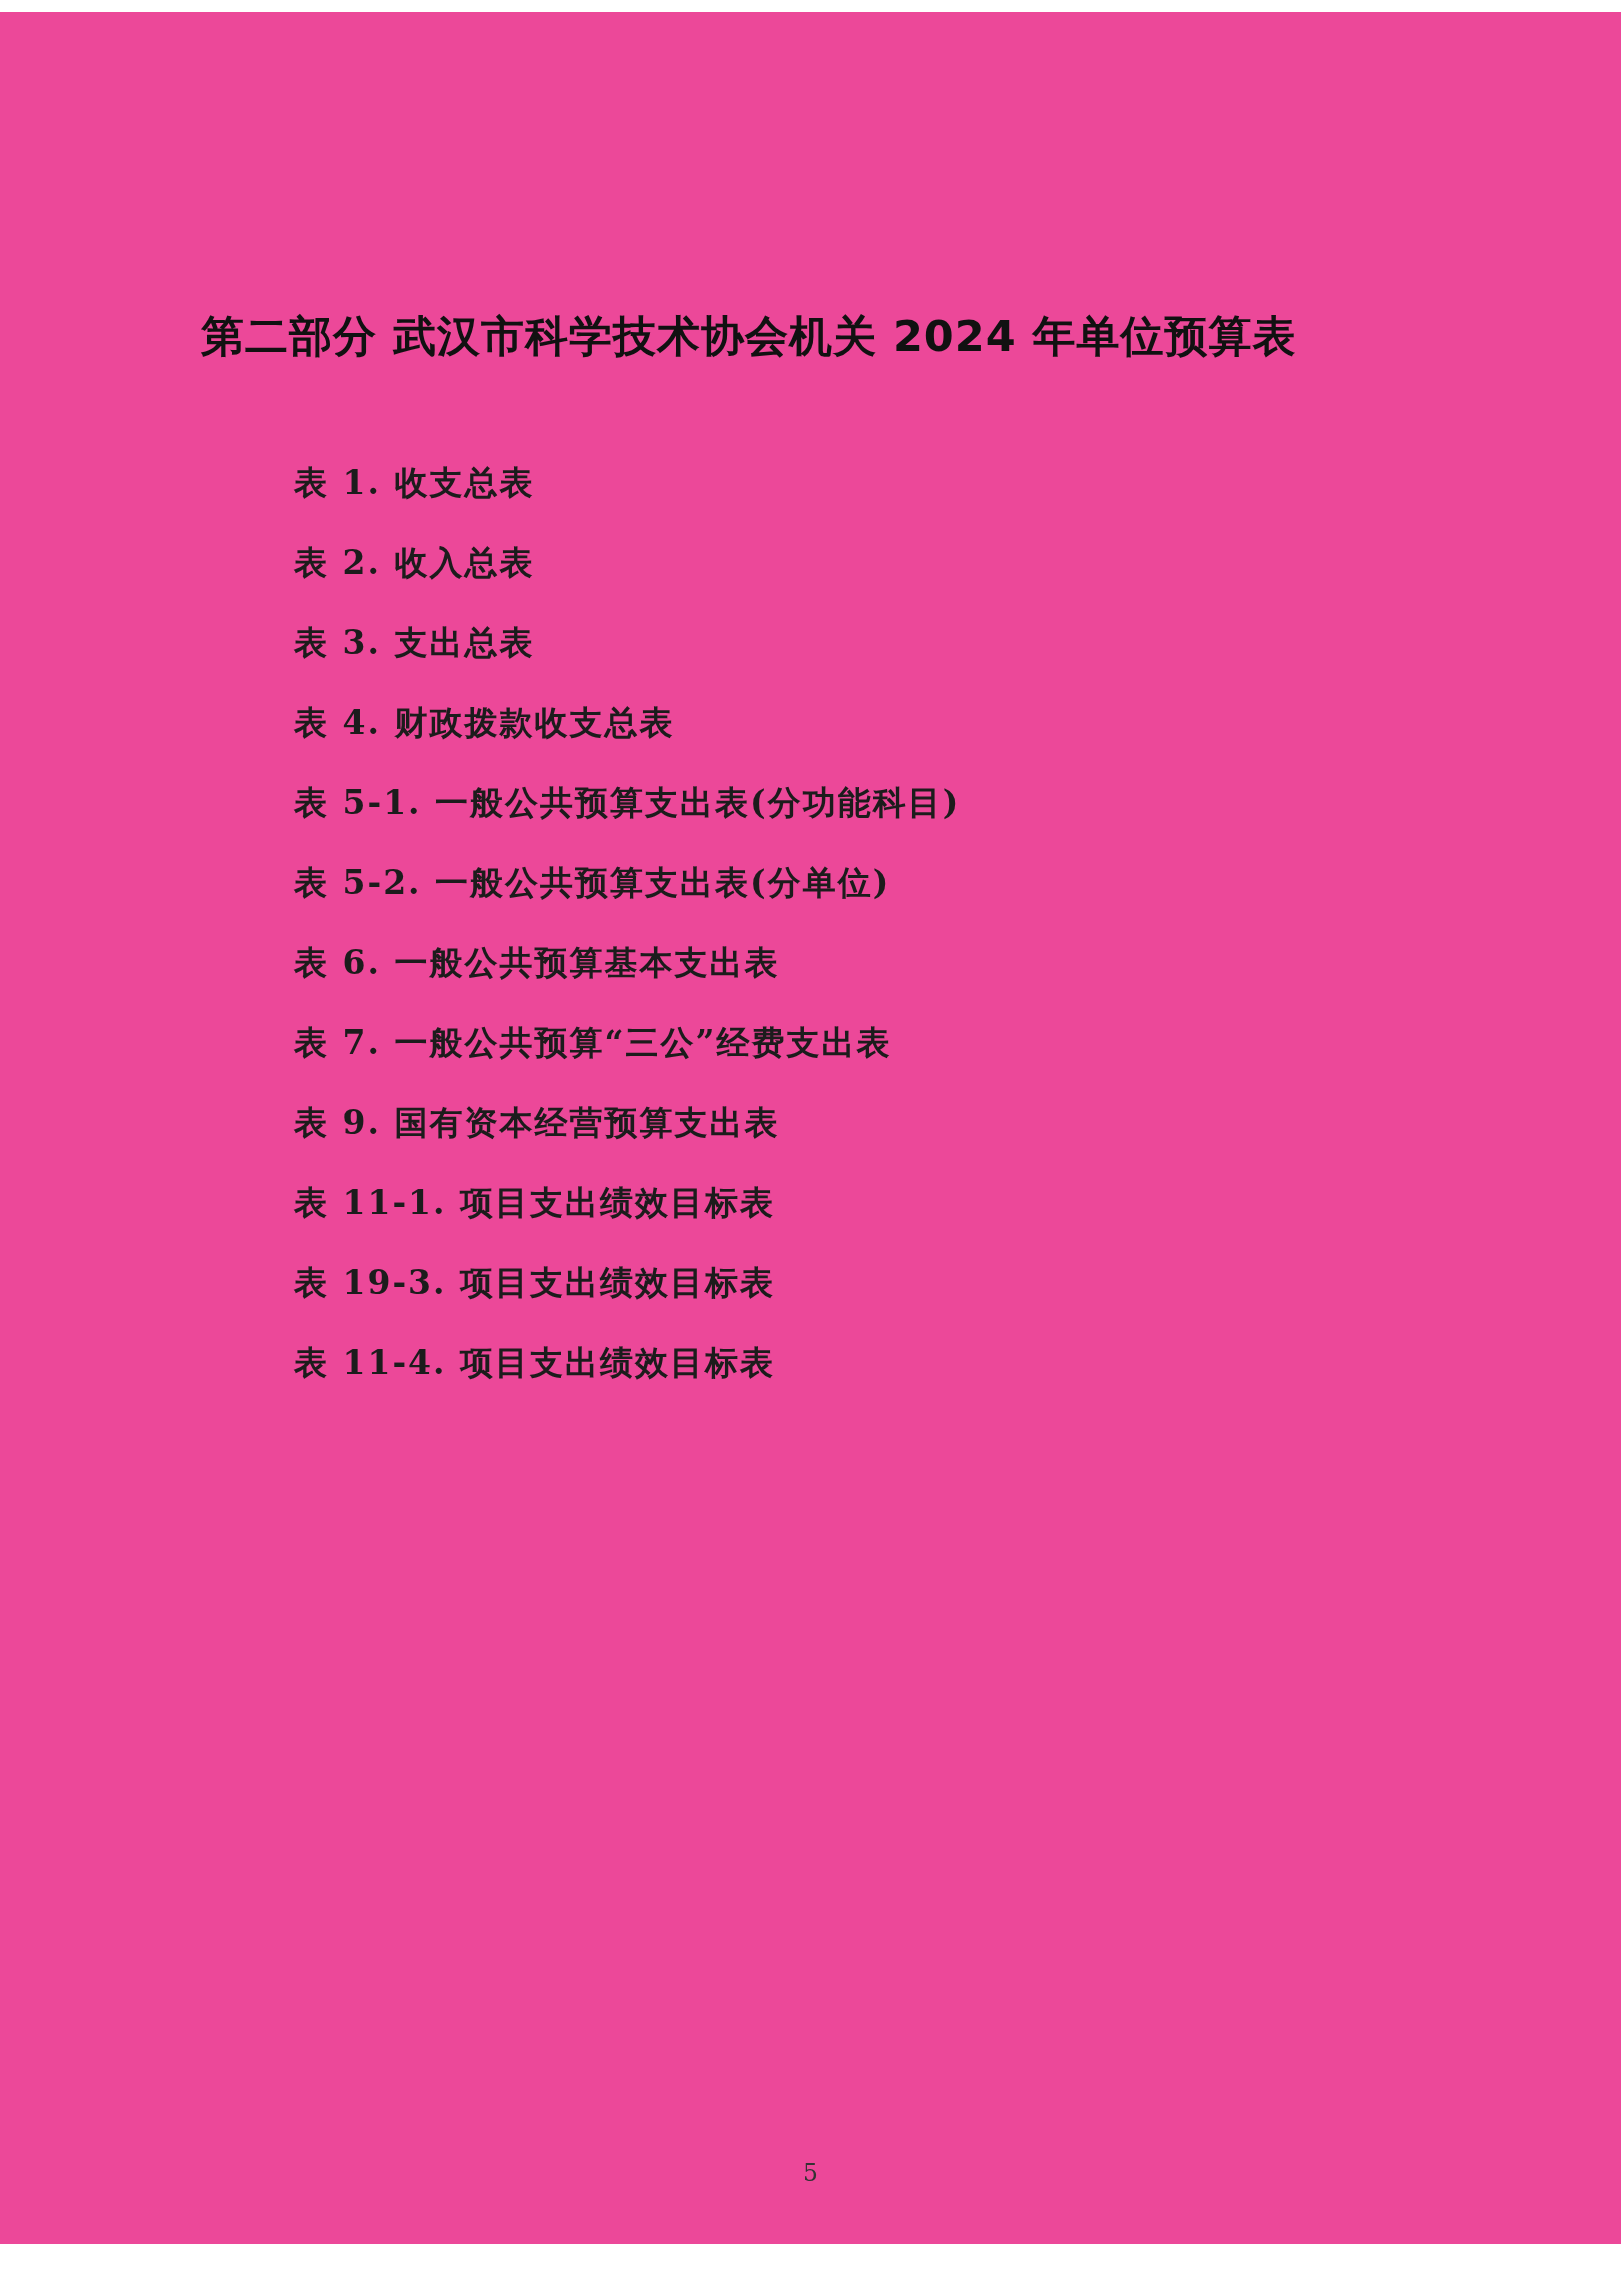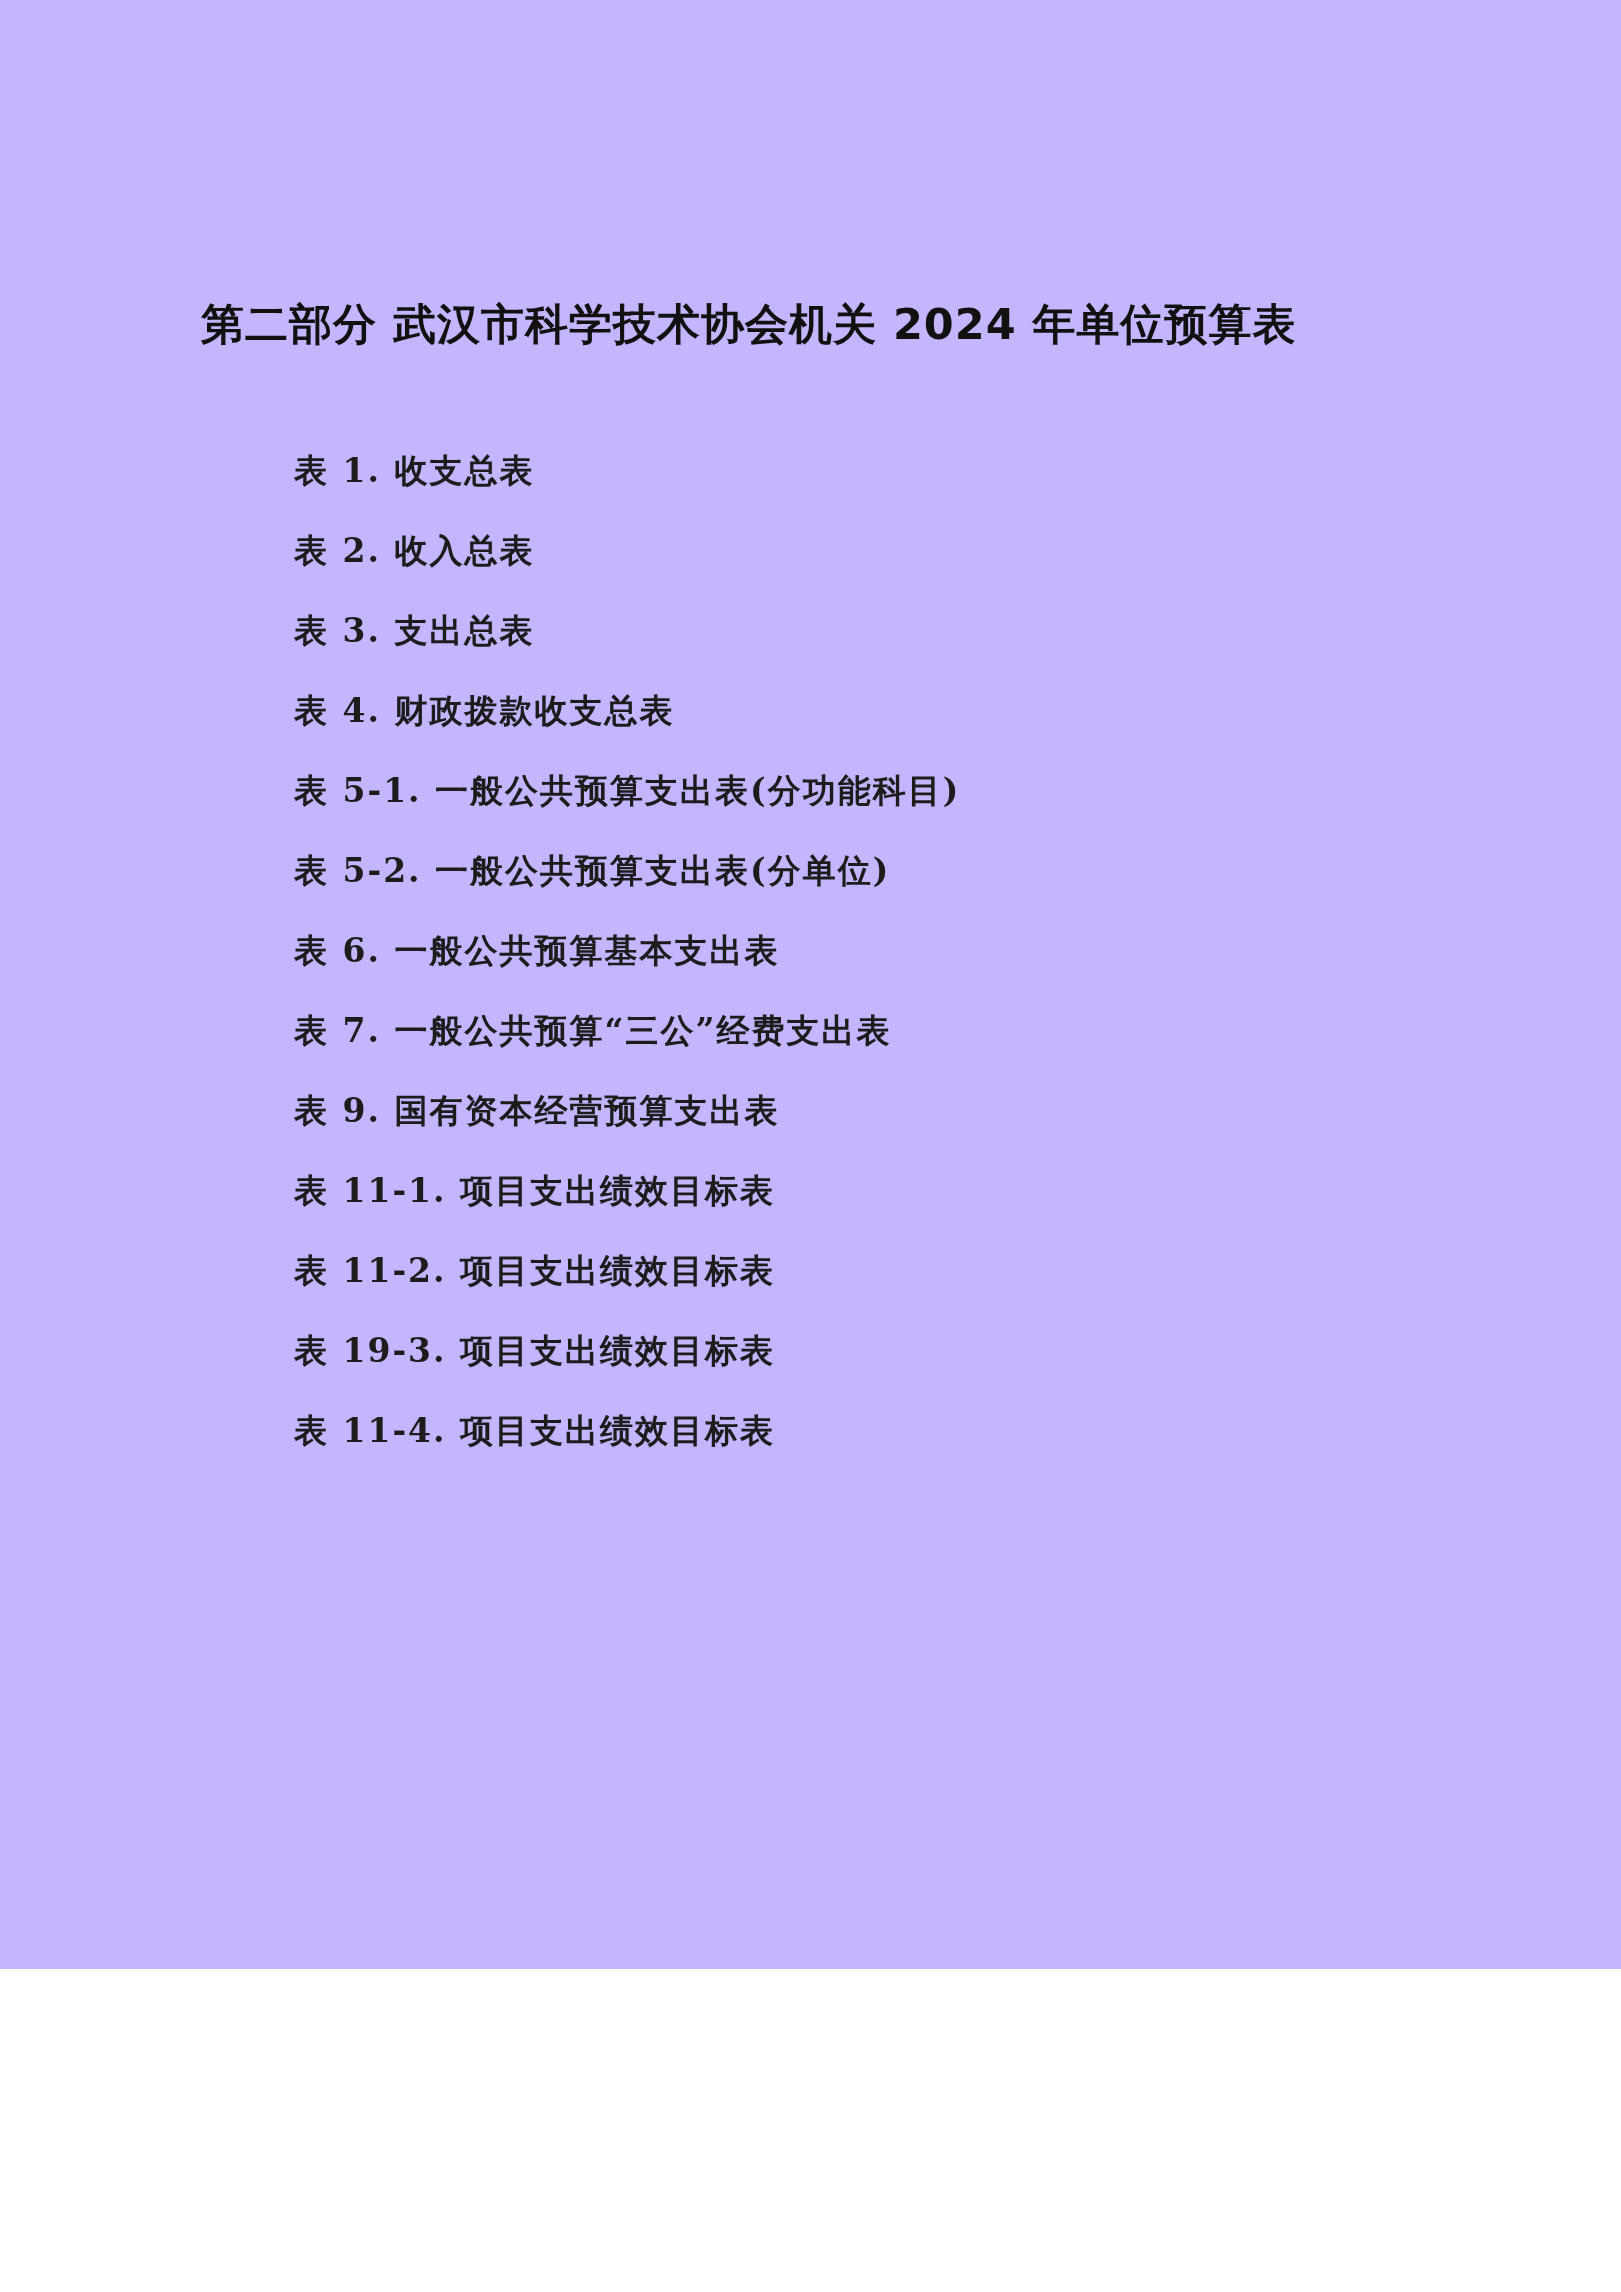--- a/index.html
+++ b/index.html
@@ -3,23 +3,23 @@
 <meta charset="utf-8">
 <style>
   html, body {
     margin: 0;
     padding: 0;
     background: #ffffff;
   }
   .page {
     position: relative;
     width: 1621px;
-    height: 1969px;
-    margin: 0 auto;
-    background: #c4b5fd;
+    height: 2232px;
+    margin: 12px auto;
+    background: #ec4899;
     overflow: hidden;
     font-family: "Liberation Serif", "DejaVu Serif", serif;
     color: #1a1a1a;
   }
   .doc-title {
     position: absolute;
     left: 201px;
     top: 267px;
     width: 1225px;
     font-family: "DejaVu Sans", "Liberation Sans", sans-serif;
@@ -66,21 +66,20 @@
     <div class="toc-item">表 1. 收支总表</div>
     <div class="toc-item">表 2. 收入总表</div>
     <div class="toc-item">表 3. 支出总表</div>
     <div class="toc-item">表 4. 财政拨款收支总表</div>
     <div class="toc-item">表 5-1. 一般公共预算支出表(分功能科目)</div>
     <div class="toc-item">表 5-2. 一般公共预算支出表(分单位)</div>
     <div class="toc-item">表 6. 一般公共预算基本支出表</div>
     <div class="toc-item">表 7. 一般公共预算“三公”经费支出表</div>
     <div class="toc-item">表 9. 国有资本经营预算支出表</div>
     <div class="toc-item">表 11-1. 项目支出绩效目标表</div>
-    <div class="toc-item">表 11-2. 项目支出绩效目标表</div>
     <div class="toc-item">表 19-3. 项目支出绩效目标表</div>
     <div class="toc-item">表 11-4. 项目支出绩效目标表</div>
   </div>
 
   <div class="page-number">5</div>
 
 </div>
 
 
 </body></html>

